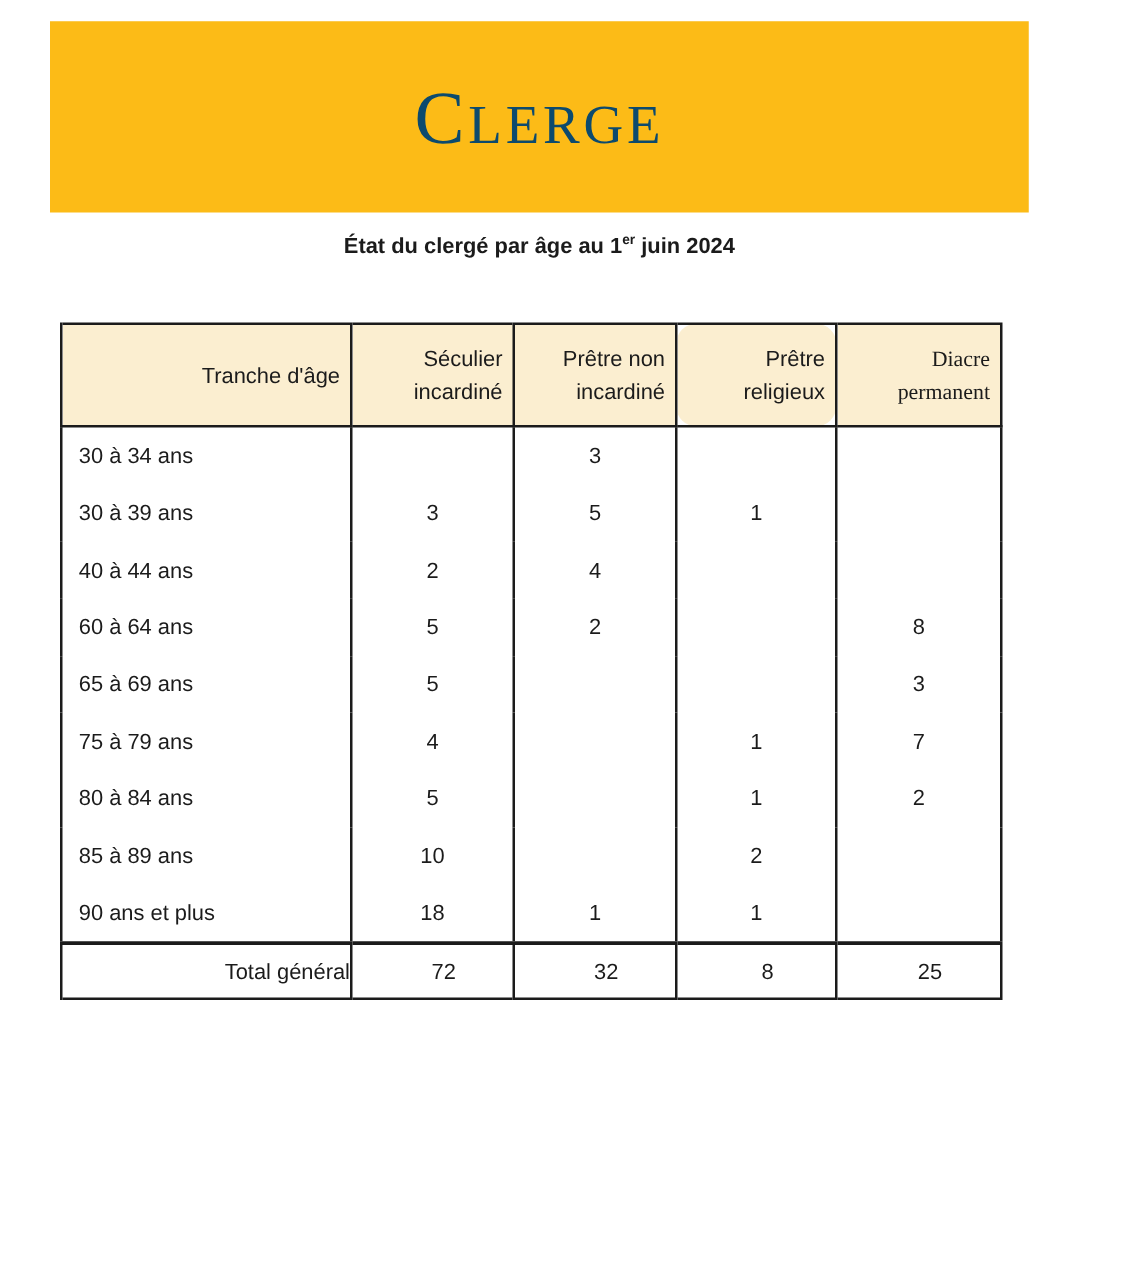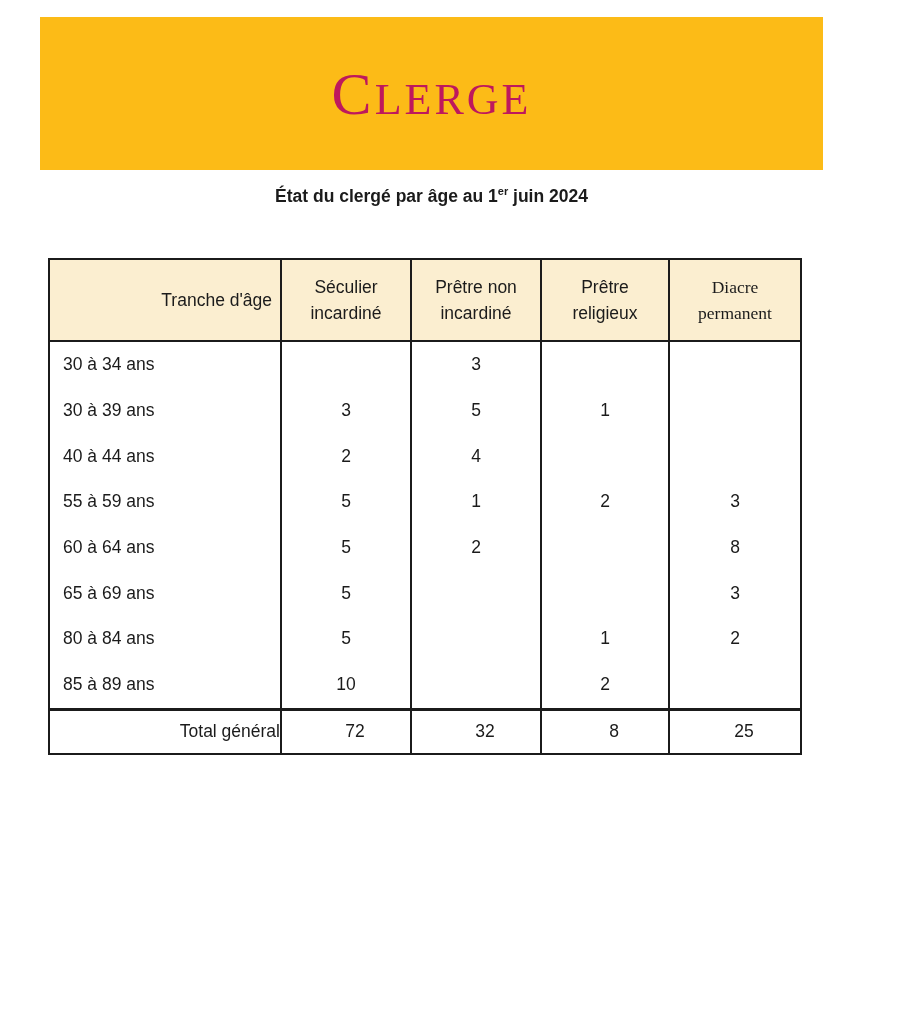--- a/index.html
+++ b/index.html
@@ -74,21 +74,21 @@
     border-left: 2px solid #1b1b1b;
     border-right: 2px solid #1b1b1b;
     font-size: 17.5px;
     font-weight: normal;
     padding: 0;
     overflow: hidden;
   }
   table.clergy thead th {
     height: 80px;
     border-bottom: 2px solid #1b1b1b;
-    text-align: center;
+    text-align: right;
     vertical-align: middle;
     line-height: 1.5;
     padding: 0 8px;
   }
   table.clergy thead th.label-col {
     text-align: right;
     padding-left: 13px;
   }
   table.clergy tbody td {
     height: 45.7px;
@@ -109,21 +109,21 @@
   table.clergy tfoot td.label-col {
     text-align: right;
     padding-left: 13px;
     margin-top: 41px;
   }
 </style>
 </head>
 <body>
 
 <div class="banner" style="background: rgb(252, 187, 23);">
-  <div class="banner-title" style="color: #be185d;">
+  <div class="banner-title" style="color: #0c4a6e;">
     <span class="initial">C</span><span class="rest">LERGE</span>
   </div>
 </div>
 
 <div class="subtitle">
   <span>État du clergé par âge au 1</span><sup>er</sup><span> juin 2024</span>
 </div>
 
 <div class="table-wrap">
   <table class="clergy">
@@ -132,21 +132,21 @@
       <col style="width:130px">
       <col style="width:130px">
       <col style="width:128px">
       <col style="width:132px">
     </colgroup>
     <thead>
       <tr>
           <th class="label-col" style="background: rgb(251, 238, 208);">Tranche d'âge</th>
           <th style="background: rgb(251, 238, 208);">Séculier incardiné</th>
           <th style="background: rgb(251, 238, 208);">Prêtre non incardiné</th>
-          <th style="background: rgb(251, 238, 208);">Prêtre religieux</th>
+          <th style="background: rgb(251, 238, 208); border-radius: 16px;">Prêtre religieux</th>
           <th style="background: rgb(251, 238, 208); font-family: Liberation Serif, serif;">Diacre permanent</th>
         </tr>
     </thead>
     <tbody>
         <tr>
           <td class="label-col">30 à 34 ans</td>
           <td></td>
           <td>3</td>
           <td></td>
           <td></td>
@@ -159,52 +159,59 @@
           <td></td>
         </tr>
         <tr>
           <td class="label-col">40 à 44 ans</td>
           <td>2</td>
           <td>4</td>
           <td></td>
           <td></td>
         </tr>
         <tr>
-          <td class="label-col">55 à 59 ans</td>
-          <td>5</td>
-          <td>1</td>
-          <td>2</td>
+          <td class="label-col">60 à 64 ans</td>
+          <td>5</td>
+          <td>2</td>
+          <td></td>
+          <td>8</td>
+        </tr>
+        <tr>
+          <td class="label-col">65 à 69 ans</td>
+          <td>5</td>
+          <td></td>
+          <td></td>
           <td>3</td>
         </tr>
         <tr>
-          <td class="label-col">60 à 64 ans</td>
-          <td>5</td>
-          <td>2</td>
-          <td></td>
-          <td>8</td>
-        </tr>
-        <tr>
-          <td class="label-col">65 à 69 ans</td>
-          <td>5</td>
-          <td></td>
-          <td></td>
-          <td>3</td>
+          <td class="label-col">75 à 79 ans</td>
+          <td>4</td>
+          <td></td>
+          <td>1</td>
+          <td>7</td>
         </tr>
         <tr>
           <td class="label-col">80 à 84 ans</td>
           <td>5</td>
           <td></td>
           <td>1</td>
           <td>2</td>
         </tr>
         <tr>
           <td class="label-col">85 à 89 ans</td>
           <td>10</td>
           <td></td>
           <td>2</td>
+          <td></td>
+        </tr>
+        <tr>
+          <td class="label-col">90 ans et plus</td>
+          <td>18</td>
+          <td>1</td>
+          <td>1</td>
           <td></td>
         </tr>
       </tbody>
     <tfoot>
       <tr>
           <td class="label-col">Total général</td>
           <td>72</td>
           <td>32</td>
           <td>8</td>
           <td>25</td>

